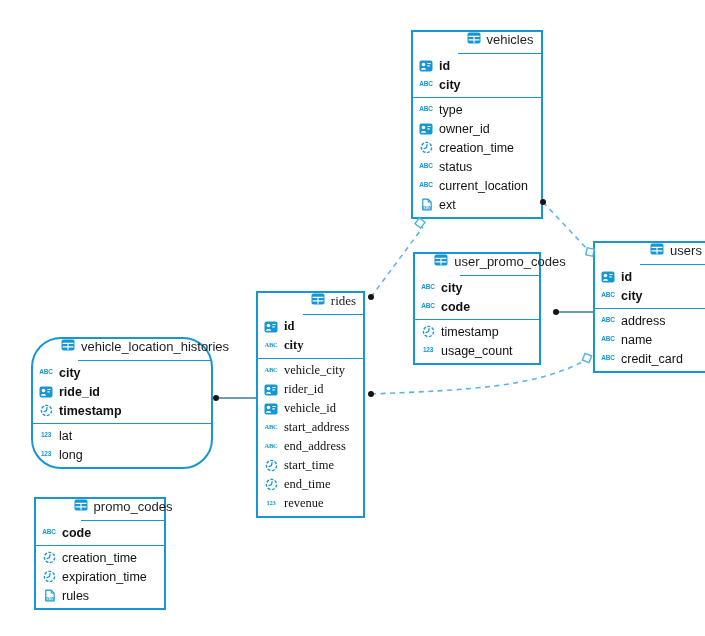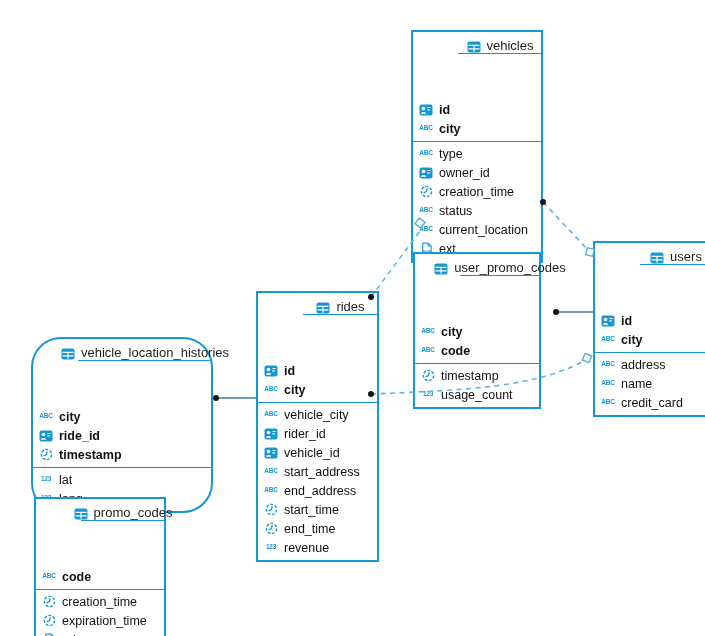--- a/index.html
+++ b/index.html
@@ -6,26 +6,26 @@
   .canvas {
     position:relative; width:705px; height:636px;
     background:#ffffff; overflow:hidden;
     font-family:"Liberation Sans", sans-serif;
   }
   .entity {
     position:absolute; background:#ffffff;
     border:2px solid #1697d4; box-sizing:border-box;
   }
   .thead {
-    height:21px; display:flex; align-items:flex-end; justify-content:center;
+    height:21px; display:flex; align-items:flex-start; justify-content:center;
     gap:5px; border-bottom:1.5px solid #1697d4;
     font-size:13px; color:#1d1d1f; white-space:nowrap;margin-left:45px;
   }
   .tsection { padding:2px 0 3px 0; }
-  .tsection.keys { border-bottom:1.5px solid #1697d4;margin-top:44px; }
+  .tsection.keys { border-bottom:1.5px solid #1697d4; }
   .trow {
     height:19px; display:flex; align-items:center; gap:5px;
     padding:0 0 0 5px; font-size:12.5px; color:#111; white-space:nowrap;
   }
   .trow.key .clabel { font-weight:700; }
   .cicon {
     width:16px; flex:0 0 16px; display:flex;
     align-items:center; justify-content:center;
   }
   .txt-icon {
@@ -218,21 +218,21 @@
         </div>
         <div class="trow">
           <span class="cicon">
             <span class="txt-icon">ABC</span>
           </span>
           <span class="clabel">credit_card</span>
         </div>
       </div>
   </div>
 
-  <div class="entity" style="left:256px; top:291px; width:123px;">
+  <div class="entity" style="left:256px; top:291px; width:109px;font-family:Liberation Serif, serif;">
     <div class="thead">
       <span class="cicon">
           <svg width="14" height="12" viewBox="0 0 14 12">
             <rect x="0.5" y="0.5" width="13" height="11" rx="2" fill="#1697d4"></rect>
             <path d="M1.5 4.4 H12.5 M1.5 7.9 H12.5 M7 4.4 V10.7" stroke="#fff" stroke-width="1.1" fill="none"></path>
           </svg>
         </span>
       <span class="ttitle">rides</span>
     </div>
     <div class="tsection keys">

